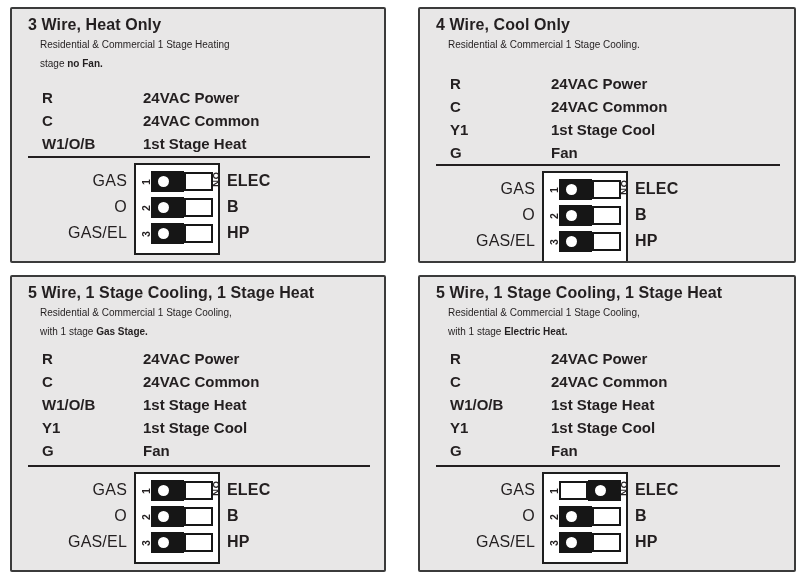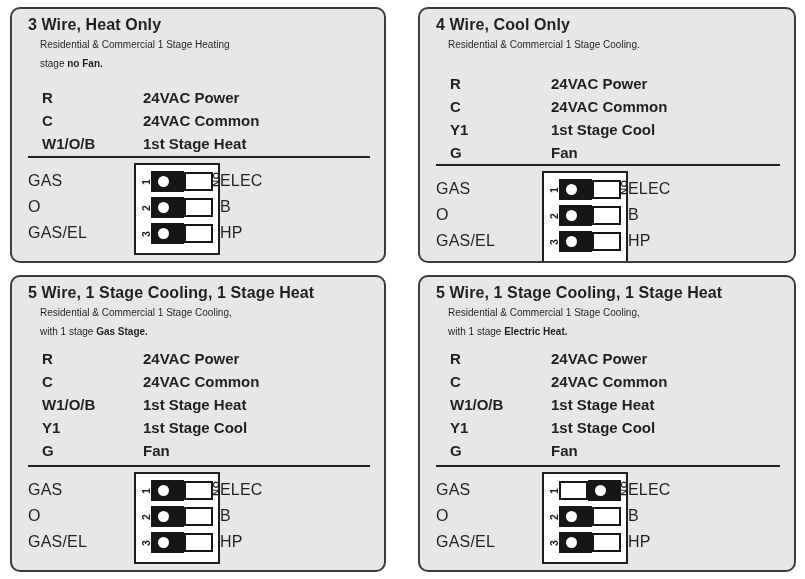--- a/index.html
+++ b/index.html
@@ -7,41 +7,41 @@
     width:805px;height:579px;position:relative;background:#ffffff;
     font-family:"Liberation Sans", sans-serif;color:#231f20;
     -webkit-font-smoothing:antialiased;overflow:hidden;
   }
   .grid{
     position:absolute;left:10px;top:7px;
     display:grid;grid-template-columns:376px 378px;grid-template-rows:256px 297px;
     column-gap:32px;row-gap:12px;
   }
   .panel{
-    background:#e8e7e7;border:2px solid #3b3b3b;border-radius:10px;
+    background:#e8e7e7;border:2px solid #3b3b3b;border-radius:2px;
     box-sizing:border-box;padding:5px 12px 6px 16px;
     display:flex;flex-direction:column;overflow:hidden;
   }
   .title{margin:0;font-size:16px;font-weight:bold;line-height:21px;letter-spacing:0.1px;}
   .subtitle{margin:0 0 0 12px;font-size:10px;line-height:19px;}
   .subtitle b{font-weight:bold;}
   .terminals{margin-left:14px;font-size:15px;font-weight:bold;line-height:23px;}
   .t3 .terminals{margin-top:13px;}
   .t4 .terminals{margin-top:18px;}
   .t5 .terminals{margin-top:6px;}
   .trow{display:flex;}
   .tlabel{width:101px;flex:0 0 101px;}
   .spacer{flex:1;}
   .rule{border:0;border-top:2px solid #231f20;margin:0 2px 5px 0;}
   
   .fig{display:flex;align-items:flex-start;}
   .col{display:flex;flex-direction:column;padding-top:5px;}
   .col .lbl{height:26px;line-height:26px;font-size:16px;letter-spacing:0.2px;}
-  .left-labels{width:106px;padding-right:7px;box-sizing:border-box;}
-  .right-labels{}
+  .left-labels{width:106px;text-align:right;padding-right:7px;box-sizing:border-box;}
+  .right-labels{padding-left:7px;font-weight:bold;}
   .dipbox{
     position:relative;background:#ffffff;border:2px solid #1e1e1e;
     padding:6px 5px 9px 4px;display:flex;flex-direction:column;row-gap:5px;
   }
   .on-label{
     position:absolute;right:-3px;top:7px;
     writing-mode:vertical-rl;font-size:9.5px;font-weight:bold;line-height:9px;
     letter-spacing:0.5px;
   }
   .dipswitch{display:flex;align-items:center;height:21px;}

